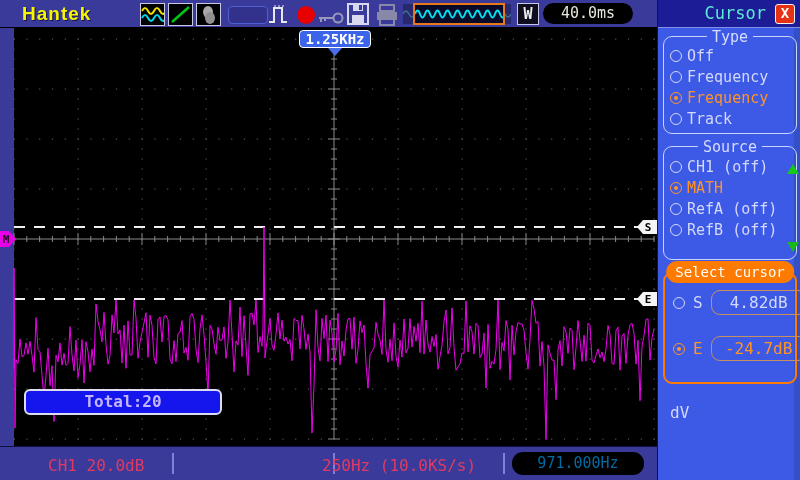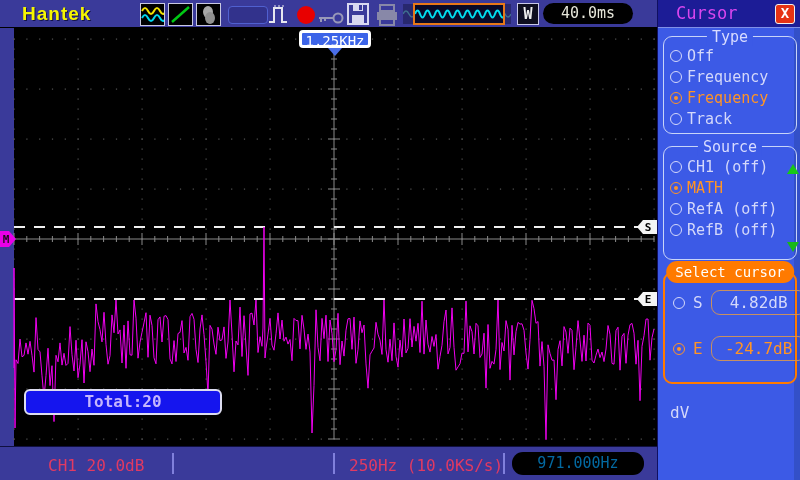--- a/index.html
+++ b/index.html
@@ -23,43 +23,43 @@
     border:1px solid #C8C8E8;box-sizing:border-box;color:#F0F0F0;font-weight:bold;font-size:15px;
     text-align:center;line-height:20px;}
   .timebase-pill{position:absolute;left:543px;top:3px;width:90px;height:21px;background:#000;
     border-radius:11px;color:#E6E6DA;font-size:15px;text-align:center;line-height:21px;}
 
   
   .main{position:absolute;left:0;top:28px;width:657px;height:418px;background:#000;}
   .left-strip{position:absolute;left:0;top:0;width:14px;height:418px;background:#3A3A9A;}
   #plot-svg{position:absolute;left:0;top:0;}
   .freq-tag{position:absolute;left:299px;top:2px;width:72px;height:18px;background:#3C64E8;
-    border:3px solid #ffffff;border-radius:4px;color:#FFF;font-size:14px;text-align:center;
-    line-height:16px;box-sizing:border-box;}
+    border:1px solid #ffffff;border-radius:4px;color:#FFF;font-size:14px;text-align:center;
+    line-height:16px;box-sizing:border-box;font-weight:bold;}
   .freq-tag-tri{position:absolute;left:328px;top:20px;width:0;height:0;
     border-left:7px solid transparent;border-right:7px solid transparent;border-top:8px solid #4A6EE8;}
   .total-badge{position:absolute;left:24px;top:361px;width:198px;height:26px;background:#1515EE;
     border:2px solid #DCDCF0;border-radius:6px;box-sizing:border-box;color:#c4b5fd;
     font-weight:bold;font-size:16px;text-align:center;line-height:22px;}
 
   
   .statusbar{position:absolute;left:0;top:446px;width:657px;height:34px;background:#3A3A9A;
     border-top:1px solid #101040;box-sizing:border-box;}
   .st-text{position:absolute;top:9px;font-size:16px;color:#E13A62;}
   .st-sep{position:absolute;top:6px;width:2px;height:21px;background:#8080DC;}
   .counter-pill{position:absolute;left:512px;top:5px;width:132px;height:23px;background:#000;
     border-radius:11px;color:#0369a1;font-size:15px;text-align:center;line-height:23px;}
 
   
   .panel{position:absolute;left:657px;top:0;width:143px;height:480px;background:#3C5AE6;
     border-left:1px solid #101060;box-sizing:border-box;}
   .panel-edge{position:absolute;right:0;top:28px;width:6px;height:452px;background:#3350C8;}
   .panel-header{position:absolute;left:0;top:0;width:143px;height:28px;background:#1C1C96;
     border-bottom:1px solid #8090E8;box-sizing:border-box;}
-  .panel-title{position:absolute;left:18px;top:3px;width:90px;text-align:left;color:#d946ef;
+  .panel-title{position:absolute;left:18px;top:3px;width:90px;text-align:right;color:#5eead4;
     font-size:17px;}
   .close-btn{position:absolute;right:6px;top:4px;width:20px;height:20px;background:#E63214;
     border:1px solid #F0F0F0;border-radius:3px;box-sizing:border-box;color:#FFF;font-weight:bold;
     font-size:14px;text-align:center;line-height:17px;cursor:default;}
   .group{position:absolute;left:5px;width:134px;border:1px solid #C8D4F8;border-radius:9px;box-sizing:border-box;}
   .group-legend{position:absolute;top:-9px;left:50%;transform:translateX(-50%);
     background:#3C5AE6;padding:0 5px;color:#D8DCFF;font-size:15px;white-space:nowrap;}
   .g-type{top:36px;height:98px;}
   .g-source{top:146px;height:114px;}
   .g-select{top:272px;height:112px;border:2px solid #FF7A00;}
@@ -1099,21 +1099,21 @@
       </svg>
     <div class="freq-tag">1.25KHz</div>
     <div class="freq-tag-tri"></div>
     <div class="total-badge">Total:20</div>
   </div>
 
   <div class="statusbar">
     <div class="st-text" style="left:48px">CH1 20.0dB</div>
     <div class="st-sep" style="left:172px"></div>
     <div class="st-sep" style="left:333px"></div>
-    <div class="st-text" style="left:349px">250Hz (10.0KS/s)</div>
+    <div class="st-text" style="left:322px">250Hz (10.0KS/s)</div>
     <div class="st-sep" style="left:503px"></div>
     <div class="counter-pill">971.000Hz</div>
   </div>
 
   <div class="panel">
     <div class="panel-edge"></div>
     <div class="panel-header">
       <div class="panel-title">Cursor</div>
       <div class="close-btn">X</div>
     </div>

